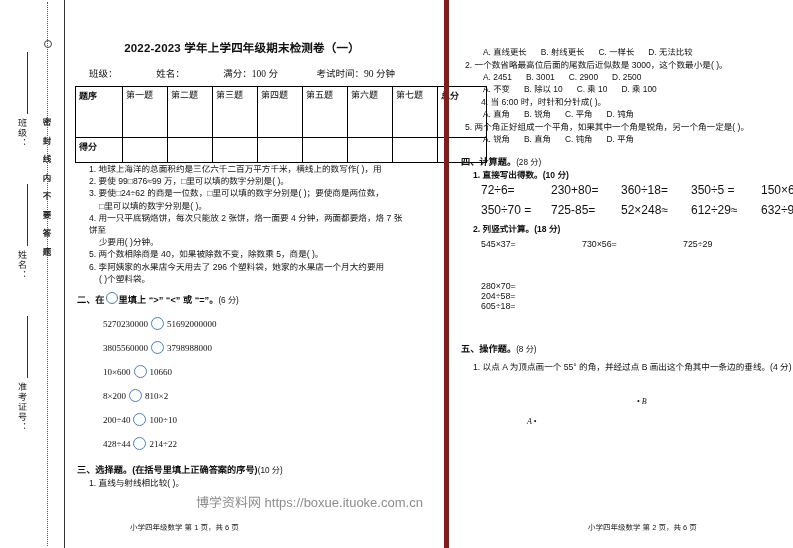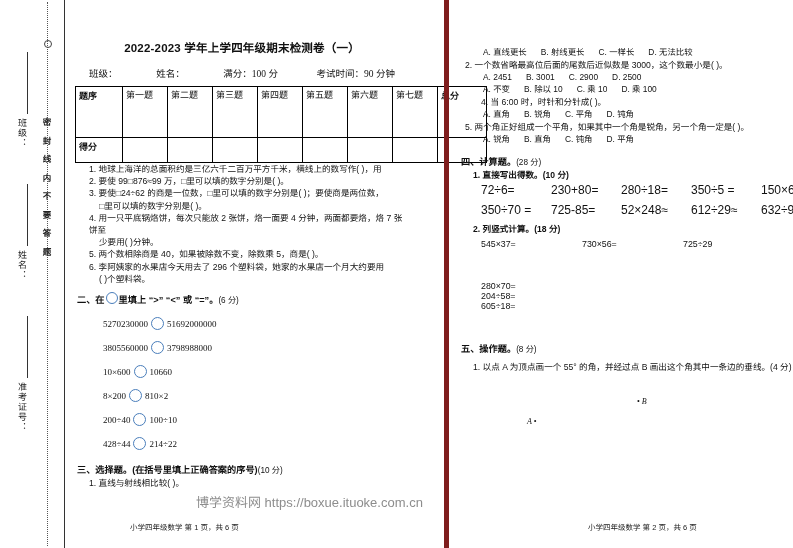--- a/index.html
+++ b/index.html
@@ -305,21 +305,21 @@
 
       <div class="sec" style="margin-top:8px;">
         <span>四、计算题。</span><span class="pts">(28 分)</span>
       </div>
       <div class="qline" style="font-weight:bold;">
         <span>1. 直接写出得数。</span><span class="pts">(10 分)</span>
       </div>
       <div class="calc-row">
         <span>72÷6=</span>
         <span>230+80=</span>
-        <span>280÷18=</span>
+        <span>360÷18=</span>
         <span>350÷5 =</span>
         <span>150×6=</span>
       </div>
       <div class="calc-row">
         <span>350÷70 =</span>
         <span>725-85=</span>
         <span>52×248≈</span>
         <span>612÷29≈</span>
         <span>632÷92≈</span>
       </div>

